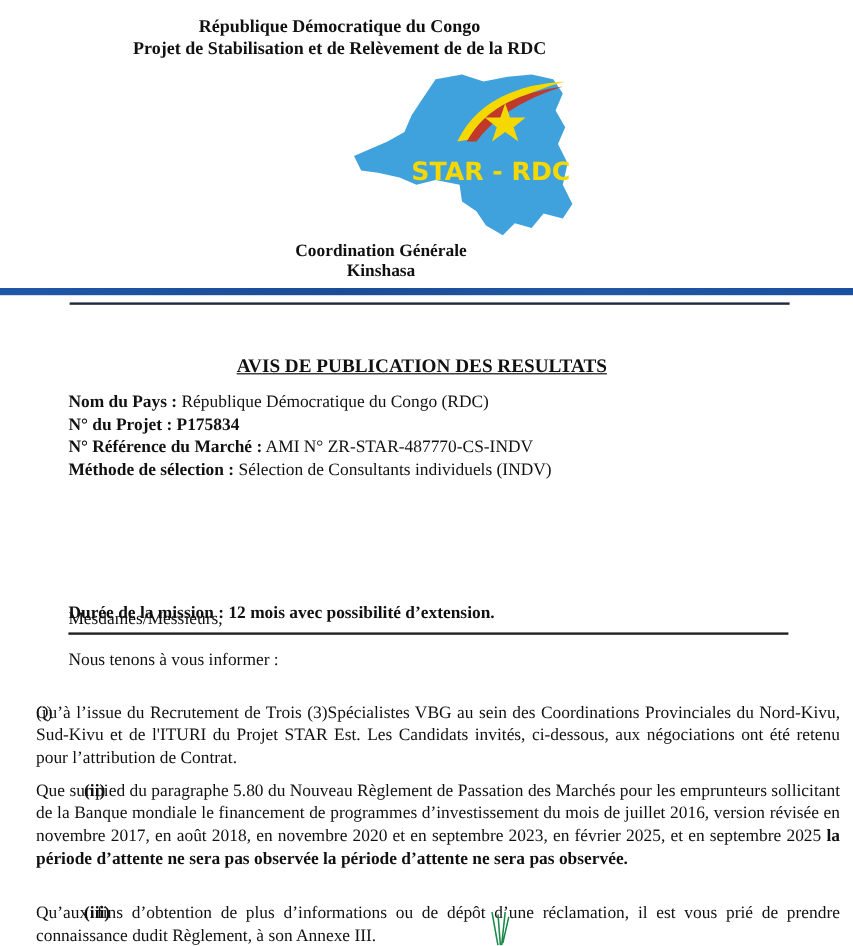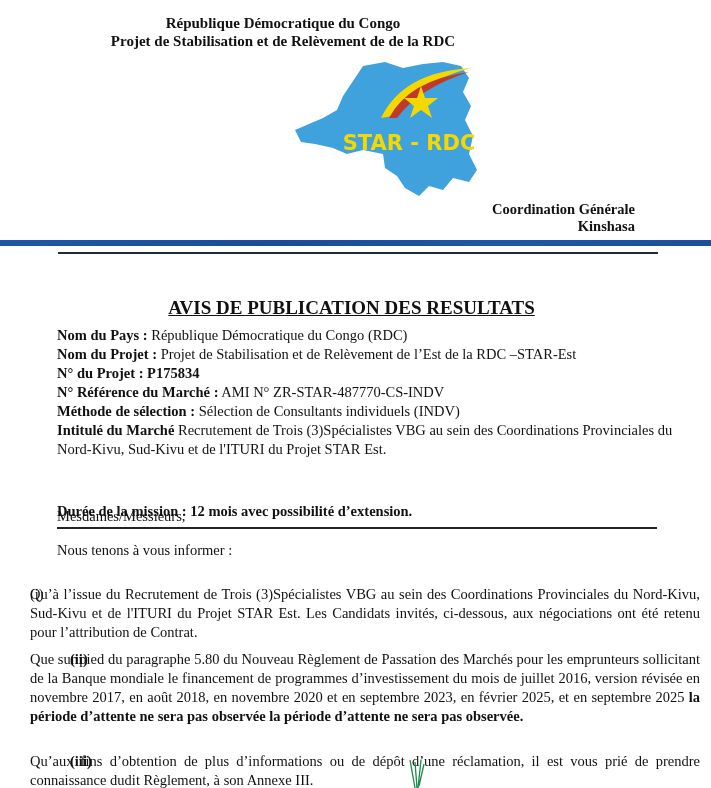--- a/index.html
+++ b/index.html
@@ -9,34 +9,34 @@
     color: #111;
   }
   .header-line {
     position: absolute; left: 0; width: 566px; text-align: center;
     font-weight: bold; font-size: 15px; line-height: 18px;
   }
   .logo {
     position: absolute; left: 293px; top: 58px; width: 196px; height: 140px;
   }
   .coord {
-    position: absolute; left: 0; width: 635px; text-align: right;
+    position: absolute; left: 0; width: 635px; text-align: center;
     font-weight: bold; font-size: 14.5px; line-height: 18px;
   }
   .bar-blue {
     position: absolute; left: 0; top: 240px; width: 711px; height: 6px;
     background: linear-gradient(90deg, #1f57a8 0%, #1b4c97 40%, #2157a5 70%, #1b4fa0 100%);
   }
   .bar-black {
     position: absolute; left: 58px; top: 252px; width: 600px; height: 2px;
     background: #1e2a3a;
   }
   .title {
     position: absolute; left: 0; width: 703px; top: 297px; text-align: center;
-    font-weight: bold; font-size: 19px; text-decoration: underline;
+    font-weight: bold; font-size: 16px; text-decoration: underline;
   }
   .meta {
     position: absolute; left: 57px; top: 326px; width: 640px;
     font-size: 14.5px; line-height: 19px;
   }
   .meta b { font-weight: bold; }
   .meta .row { white-space: nowrap; }
   .meta .wrap { white-space: normal; }
   .duree {
     position: absolute; left: 57px; top: 502px; width: 600px;
@@ -79,25 +79,23 @@
 <div class="coord" style="top:200px">Coordination Générale</div>
 <div class="coord" style="top:217px">Kinshasa</div>
 
 <div class="bar-blue"></div>
 <div class="bar-black"></div>
 
 <div class="title">AVIS DE PUBLICATION DES RESULTATS</div>
 
 <div class="meta">
   <div class="row"><b>Nom du Pays :</b><span> République Démocratique du Congo (RDC)</span></div>
-  <div class="row"><b>Nom du Projet :</b><span> Projet de Stabilisation et de Relèvement de l’Est de la RDC –STAR-Est</span></div>
   <div class="row"><b>N° du Projet : P175834</b><span></span></div>
   <div class="row"><b>N° Référence du Marché :</b><span> AMI N° ZR-STAR-487770-CS-INDV</span></div>
   <div class="row"><b>Méthode de sélection :</b><span> Sélection de Consultants individuels (INDV)</span></div>
-  <div class="wrap"><b>Intitulé du Marché</b><span> Recrutement de Trois (3)Spécialistes VBG au sein des  Coordinations Provinciales du Nord-Kivu, Sud-Kivu et de l'ITURI du Projet STAR Est.</span></div>
 </div>
 
 <div class="duree"><b>Durée de la mission :</b><span> 12 mois avec possibilité d’extension.</span></div>
 
 <div class="salut">Mesdames/Messieurs,</div>
 <div class="intro">Nous tenons à vous informer :</div>
 
 <div class="item" style="top:585px">
   <span class="num">(i)</span>
   <div class="txt"><span>Qu’à l’issue du Recrutement de Trois (3)Spécialistes VBG au sein des  Coordinations Provinciales du Nord-Kivu, Sud-Kivu et de l'ITURI du Projet STAR Est. Les Candidats invités, ci-dessous, aux négociations ont été retenu pour l’attribution de Contrat.</span><b></b></div>

